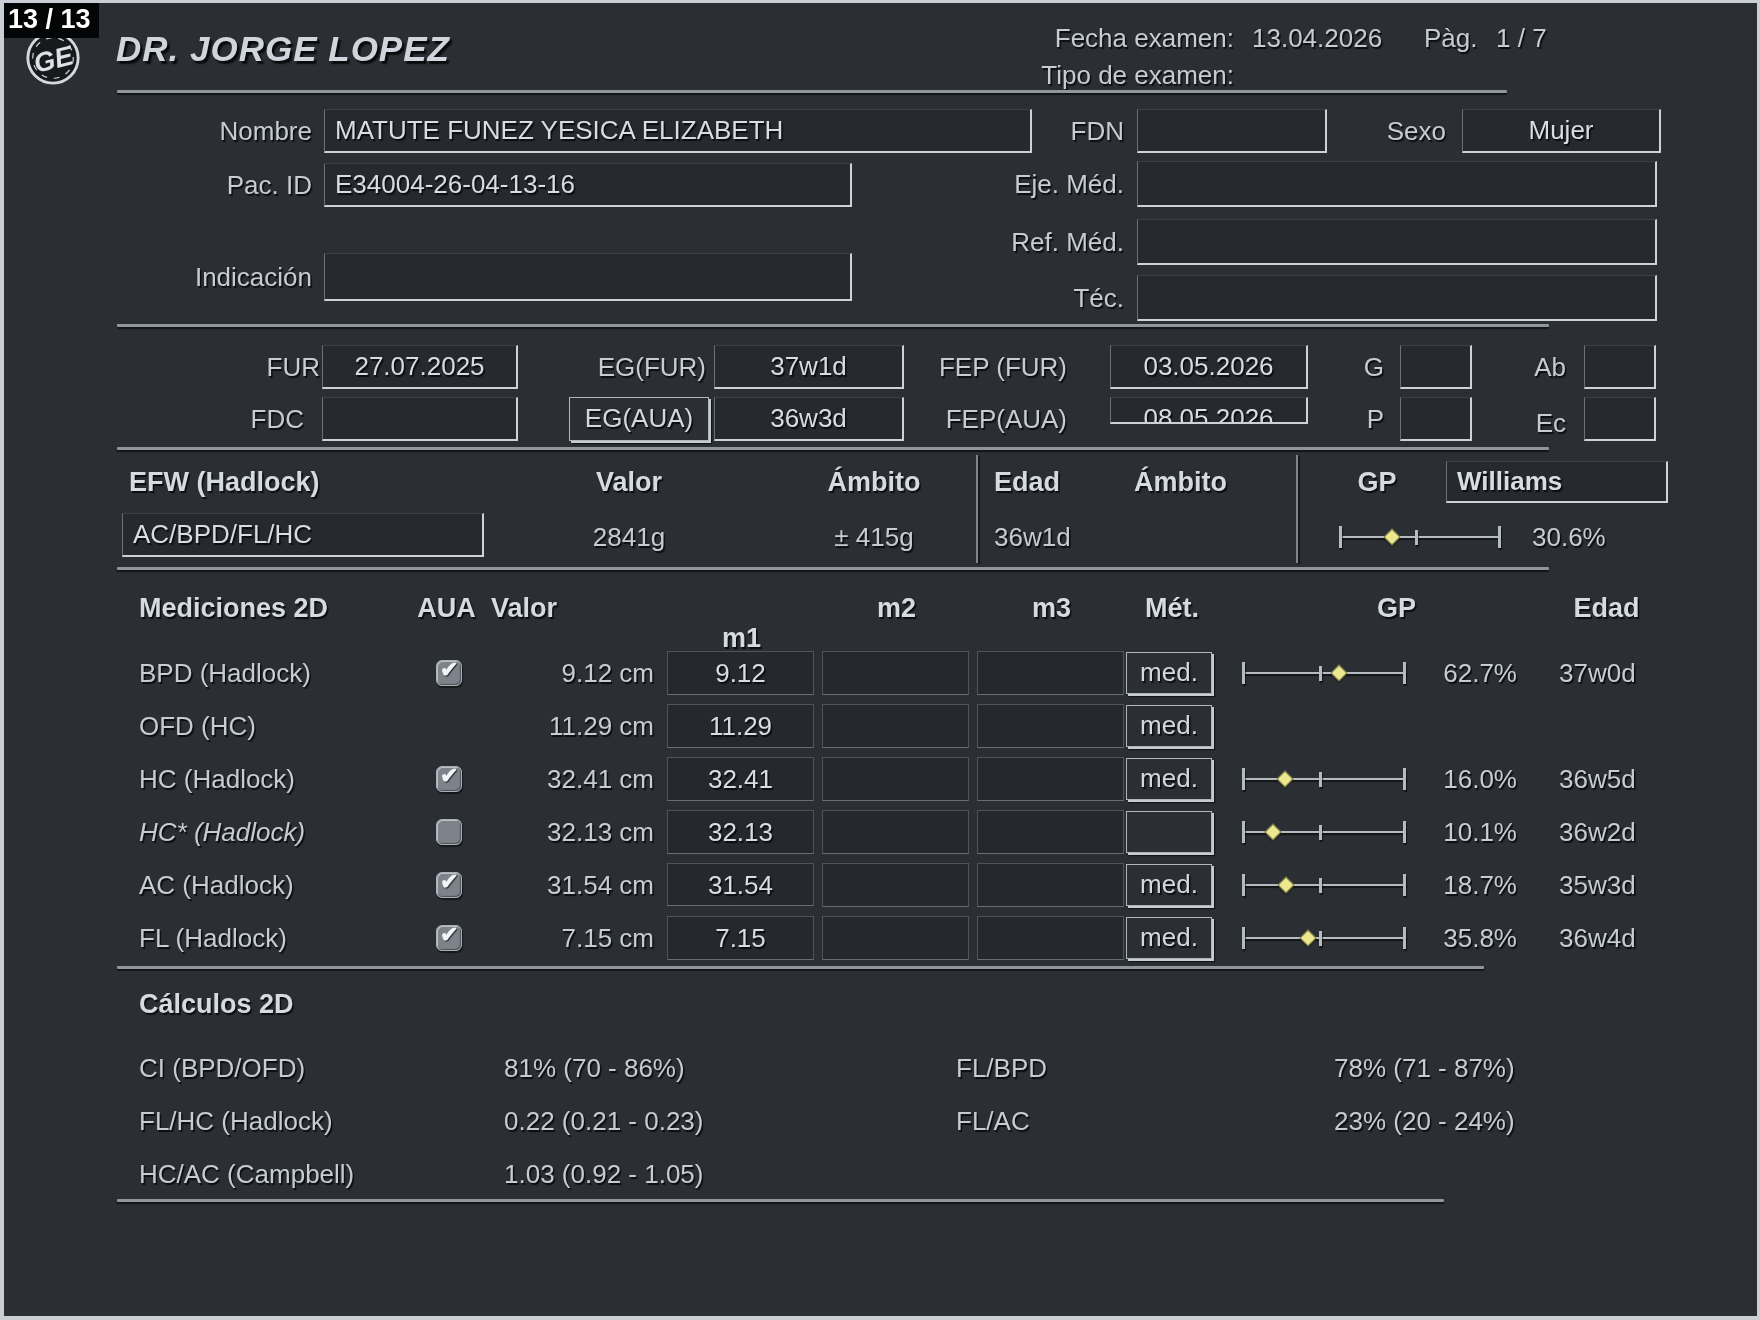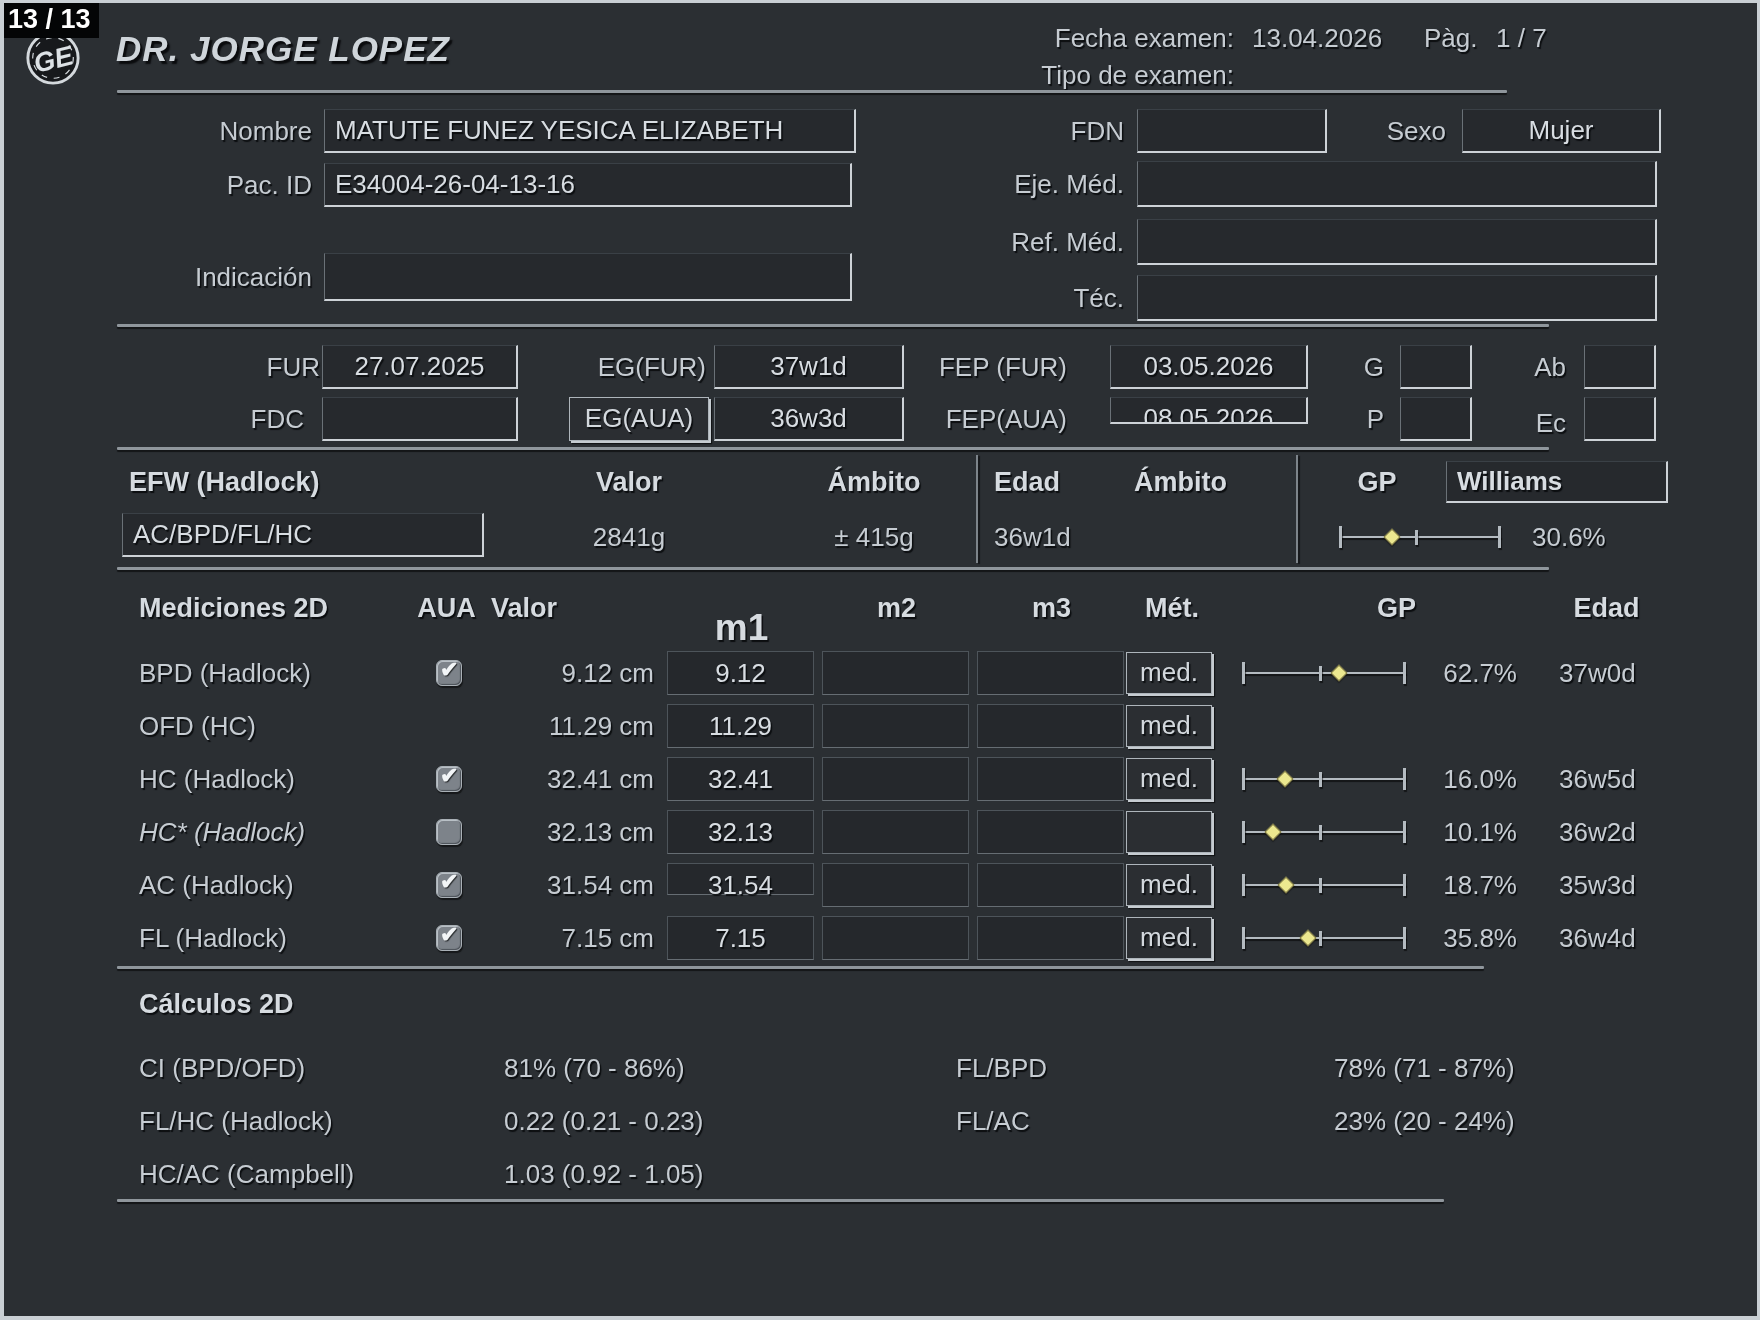--- a/index.html
+++ b/index.html
@@ -54,21 +54,21 @@
 
   <div class="abs title" style="left:112px;top:26px;">DR. JORGE LOPEZ</div>
   <div class="abs label rlabel" style="left:1030px;top:20px;width:200px;">Fecha examen:</div>
   <div class="abs label" style="left:1248px;top:20px;">13.04.2026</div>
   <div class="abs label" style="left:1420px;top:20px;">Pàg.</div>
   <div class="abs label" style="left:1492px;top:20px;">1 / 7</div>
   <div class="abs label rlabel" style="left:1030px;top:57px;width:200px;">Tipo de examen:</div>
   <div class="abs hline" style="left:113px;top:87px;width:1390px;"></div>
 
   <div class="abs label rlabel" style="left:60px;top:106px;width:248px;line-height:44px;">Nombre</div>
-  <div class="abs field pad" style="left:320px;top:106px;width:532px;height:44px;line-height:40px;">MATUTE FUNEZ YESICA ELIZABETH</div>
+  <div class="abs field pad" style="left:320px;top:106px;width:708px;height:44px;line-height:40px;">MATUTE FUNEZ YESICA ELIZABETH</div>
   <div class="abs label rlabel" style="left:962px;top:106px;width:158px;line-height:44px;">FDN</div>
   <div class="abs field" style="left:1133px;top:106px;width:190px;height:44px;"></div>
   <div class="abs label rlabel" style="left:1330px;top:106px;width:112px;line-height:44px;">Sexo</div>
   <div class="abs field clabel" style="left:1458px;top:106px;width:199px;height:44px;line-height:40px;">Mujer</div>
 
   <div class="abs label rlabel" style="left:60px;top:160px;width:248px;line-height:44px;">Pac. ID</div>
   <div class="abs field pad" style="left:320px;top:160px;width:528px;height:44px;line-height:40px;">E34004-26-04-13-16</div>
   <div class="abs label rlabel" style="left:962px;top:158px;width:158px;line-height:46px;">Eje. Méd.</div>
   <div class="abs field" style="left:1133px;top:158px;width:520px;height:46px;"></div>
 
@@ -127,21 +127,21 @@
       <div class="pmid"></div>
     <div class="pdiamond" style="left: 33%;"></div>
   </div>
   <div class="abs label" style="left:1528px;top:512px;line-height:44px;">30.6%</div>
 
   <div class="abs hline" style="left:113px;top:564px;width:1432px;"></div>
 
   <div class="abs label bold" style="left:135px;top:590px;font-size:27px;">Mediciones 2D</div>
   <div class="abs label bold clabel" style="left:405px;top:590px;width:75px;font-size:27px;">AUA</div>
   <div class="abs label bold clabel" style="left:460px;top:590px;width:120px;font-size:27px;">Valor</div>
-  <div class="abs label bold clabel" style="left:700px;top:604px;width:75px;font-size:37px;">m1</div>
+  <div class="abs label bold clabel" style="left:700px;top:620px;width:75px;font-size:27px;">m1</div>
   <div class="abs label bold clabel" style="left:855px;top:590px;width:75px;font-size:27px;">m2</div>
   <div class="abs label bold clabel" style="left:1010px;top:590px;width:75px;font-size:27px;">m3</div>
   <div class="abs label bold clabel" style="left:1128px;top:590px;width:80px;font-size:27px;">Mét.</div>
   <div class="abs label bold clabel" style="left:1355px;top:590px;width:75px;font-size:27px;">GP</div>
   <div class="abs label bold clabel" style="left:1555px;top:590px;width:95px;font-size:27px;">Edad</div>
 
   <div class="abs mrow" style="top:645px;">
     <div class="abs label" style="left:135px;line-height:50px;">BPD (Hadlock)</div>
     <div class="abs checkbox checked" style="left:432px;top:12px;"></div>
     <div class="abs label rlabel" style="left:470px;width:180px;line-height:50px;">9.12 cm</div>
@@ -205,21 +205,21 @@
       <div class="pdiamond" style="left: 19%;"></div>
     </div>
     <div class="abs label rlabel" style="left:1408px;width:105px;line-height:50px;">10.1%</div>
     <div class="abs label" style="left:1555px;width:100px;line-height:50px;">36w2d</div>
   </div>
 
   <div class="abs mrow" style="top:857px;">
     <div class="abs label" style="left:135px;line-height:50px;">AC (Hadlock)</div>
     <div class="abs checkbox checked" style="left:432px;top:12px;"></div>
     <div class="abs label rlabel" style="left:470px;width:180px;line-height:50px;">31.54 cm</div>
-    <div class="abs cell clabel" style="left:663px;top:3px;width:147px;height:32px;line-height:42px;">31.54</div>
+    <div class="abs cell clabel" style="left:663px;top:3px;width:147px;height:43px;line-height:42px;">31.54</div>
     <div class="abs cell" style="left:818px;top:3px;width:147px;height:44px;"></div>
     <div class="abs cell" style="left:973px;top:3px;width:147px;height:44px;"></div>
     <div class="abs btn clabel" style="left:1122px;top:4px;width:86px;height:42px;line-height:38px;">med.</div>
     <div class="abs pbar" style="left:1238px;top:12px;width:164px;height:26px;">
       <div class="pline"></div>
         <div class="pcapl"></div>
         <div class="pcapr"></div>
         <div class="pmid"></div>
       <div class="pdiamond" style="left: 27%;"></div>
     </div>

